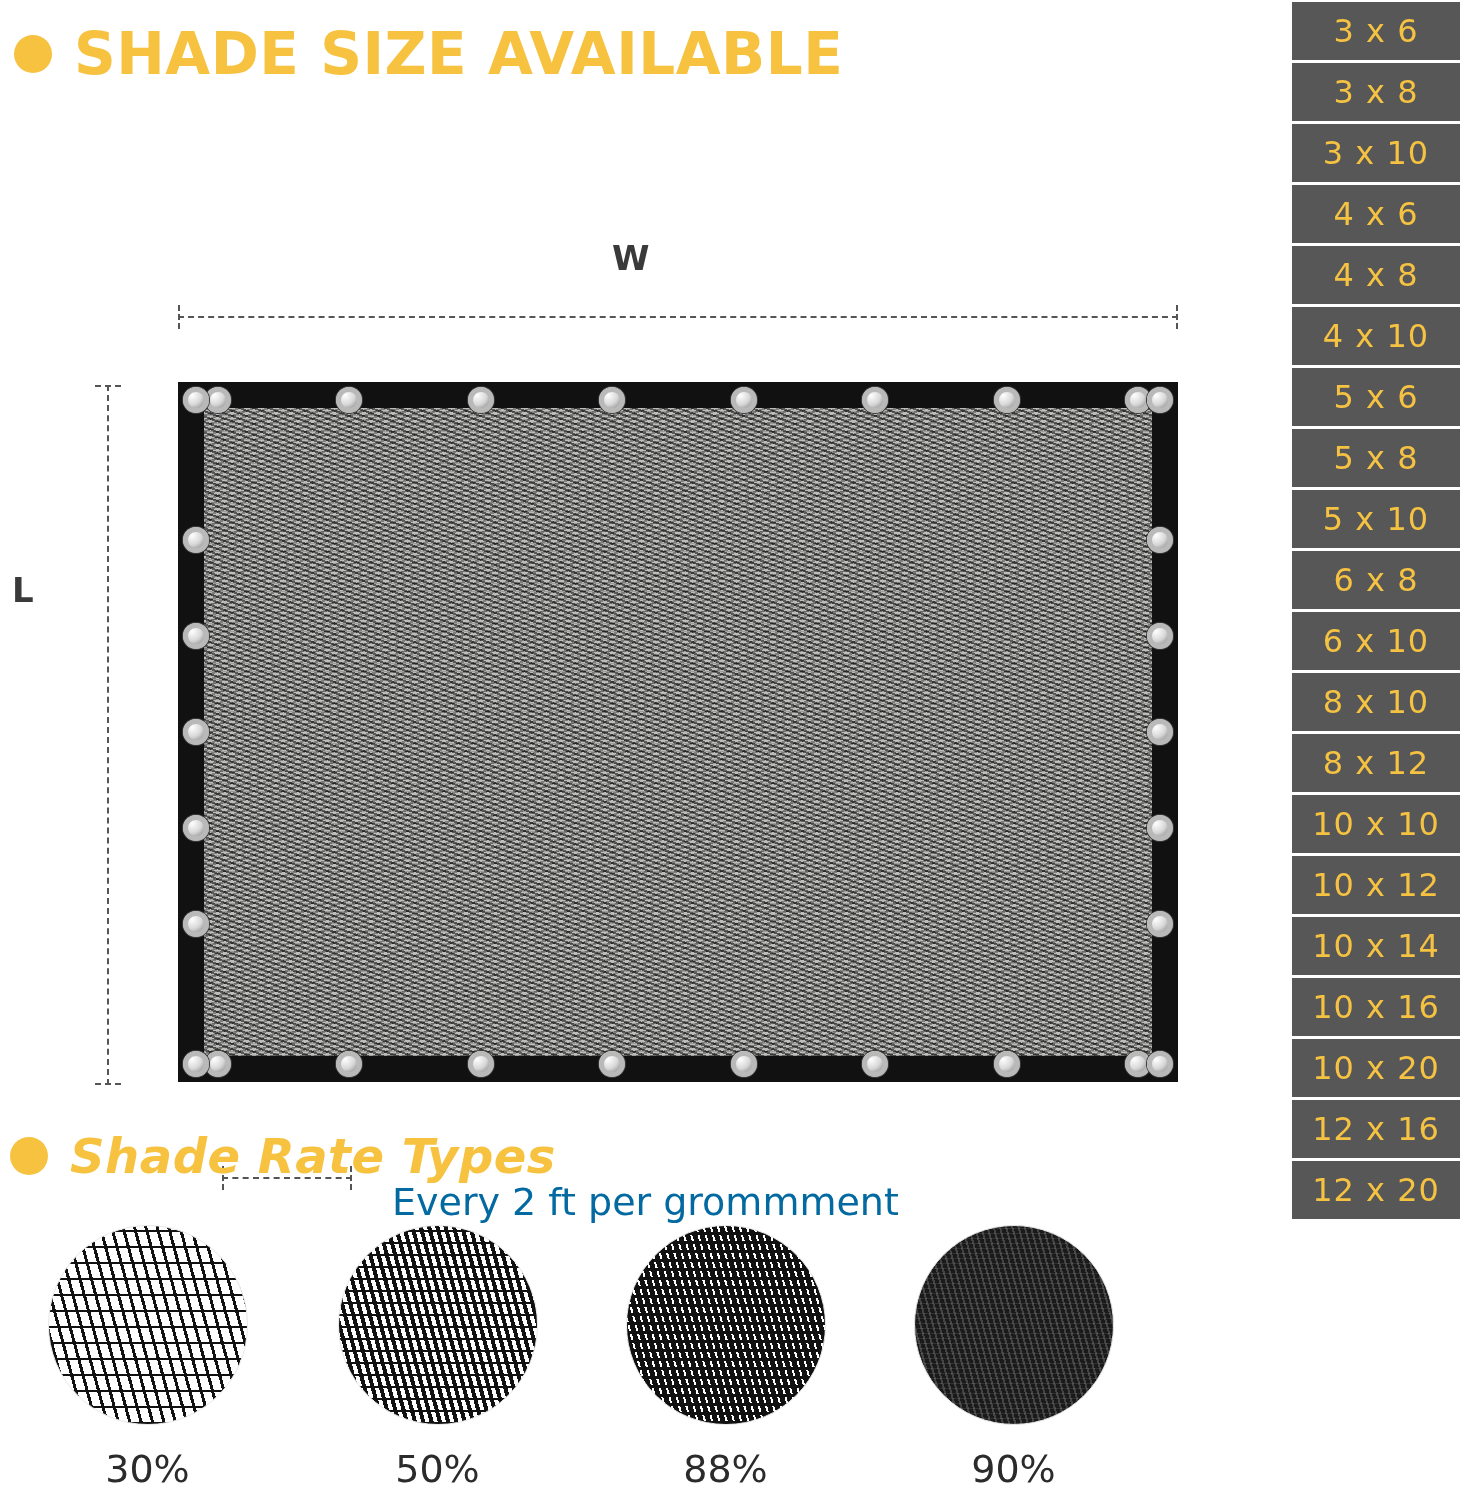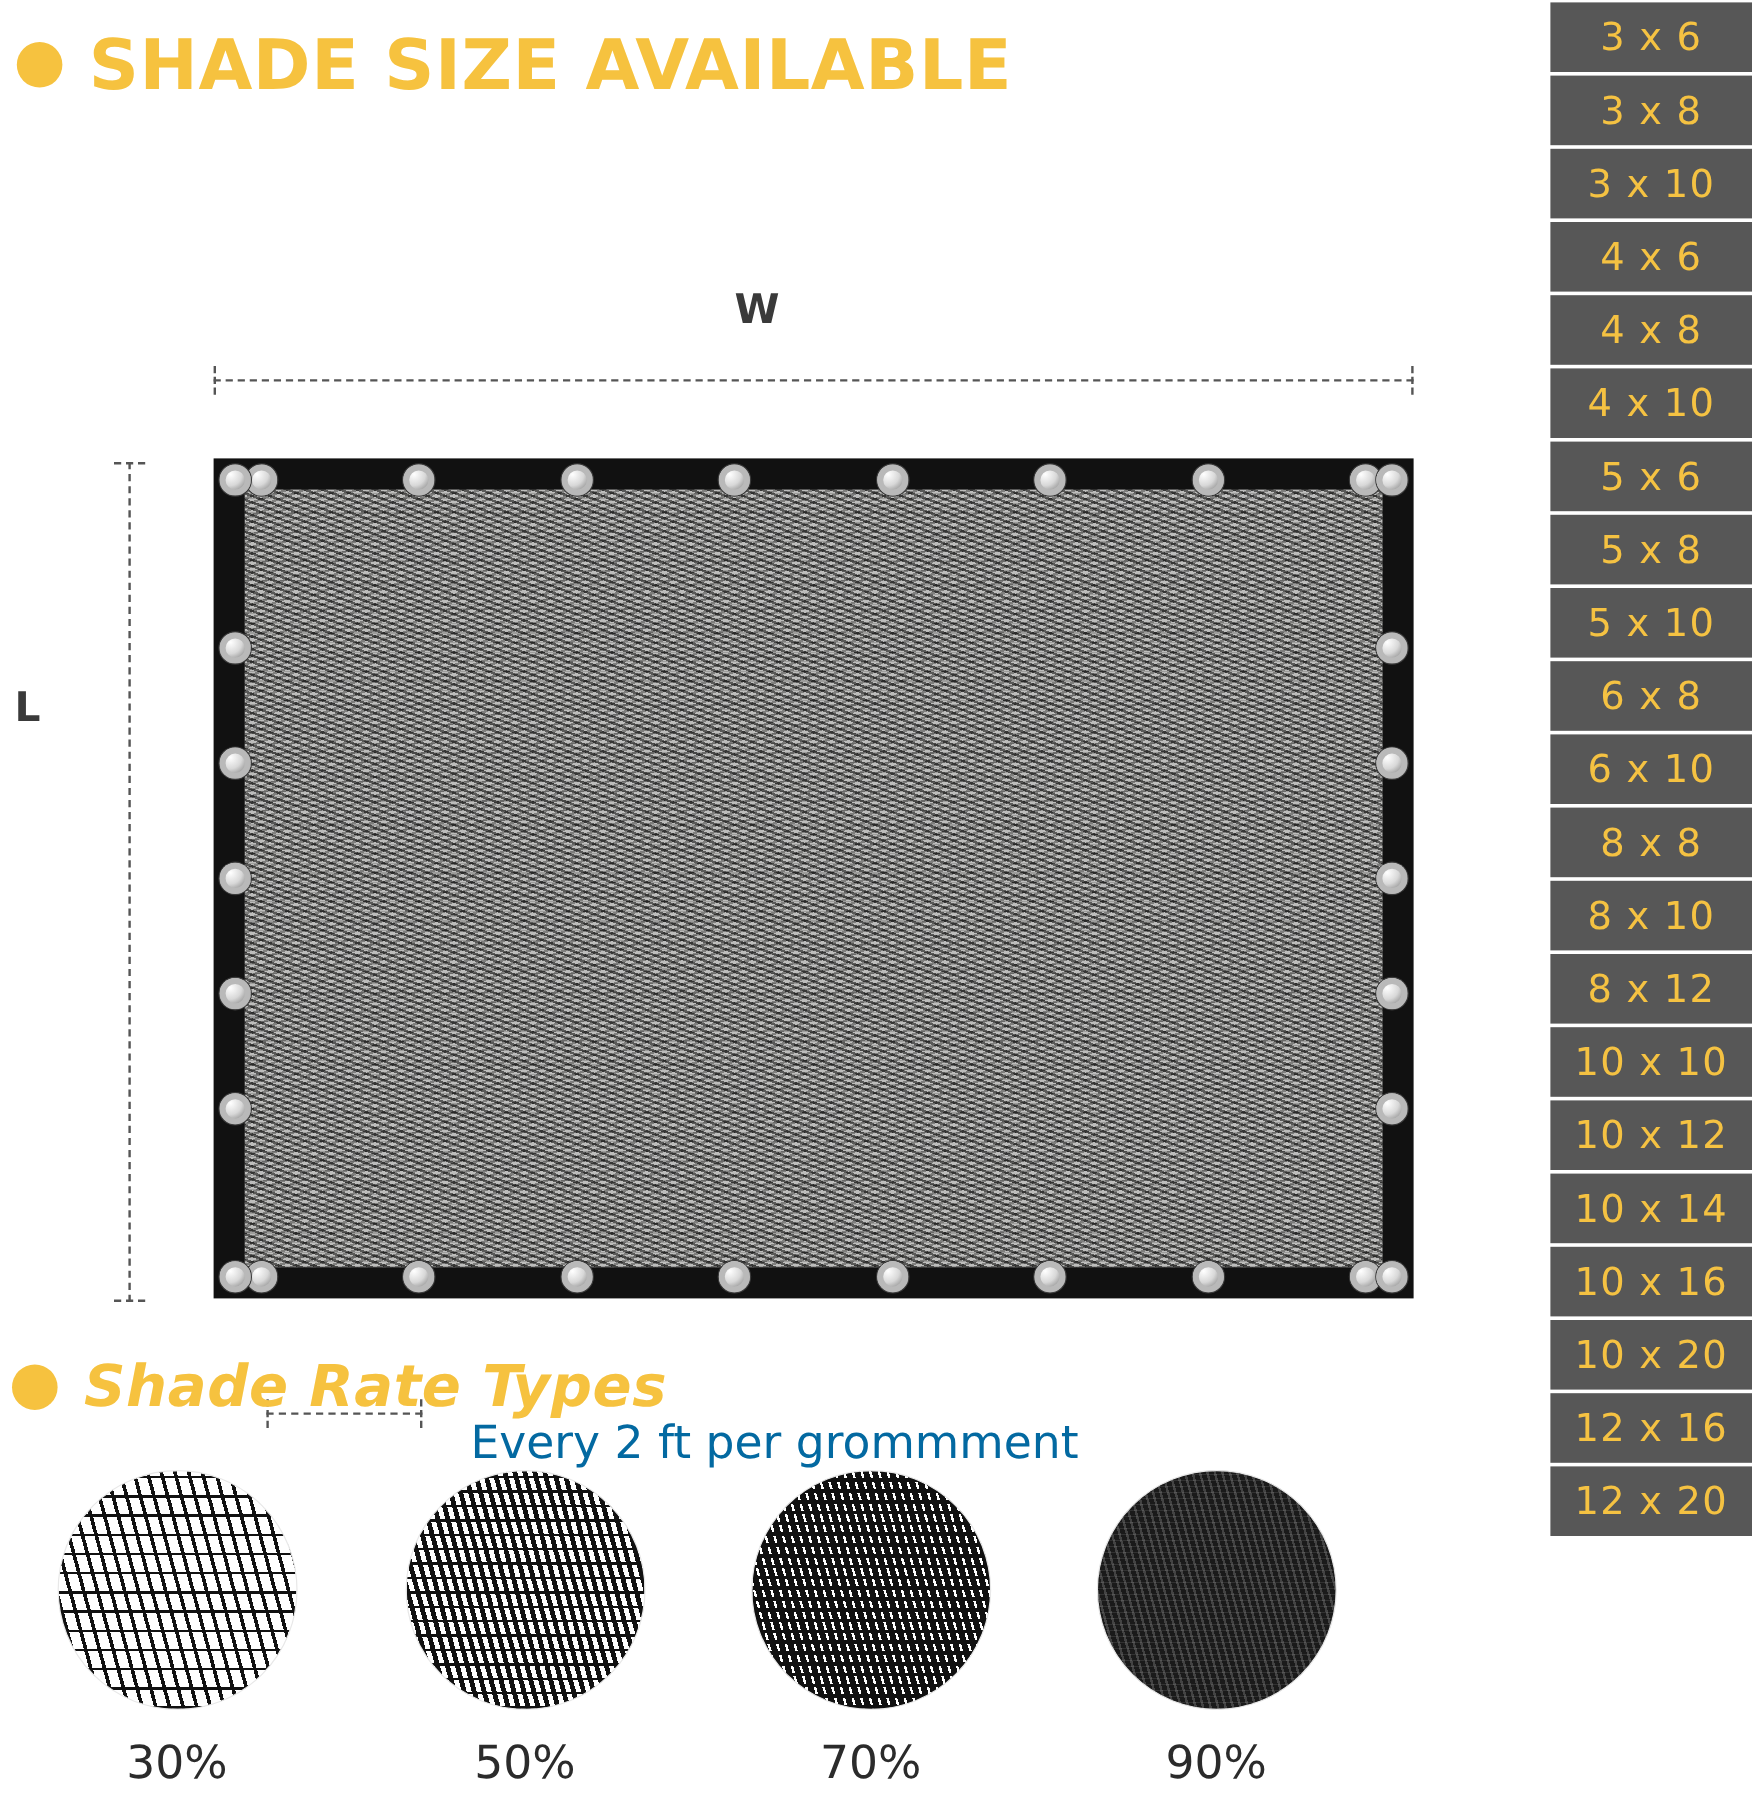--- a/index.html
+++ b/index.html
@@ -351,42 +351,41 @@
       <div class="rate" style="left:0px;top:0px;">
         <div class="swatch sw30"></div>
         <div class="rate-label">30%</div>
       </div>
       <div class="rate" style="left:290px;top:0px;">
         <div class="swatch sw50"></div>
         <div class="rate-label">50%</div>
       </div>
       <div class="rate" style="left:578px;top:0px;">
         <div class="swatch sw70"></div>
-        <div class="rate-label">70%</div>
+        <div class="rate-label">88%</div>
       </div>
       <div class="rate" style="left:866px;top:0px;text-align:center;">
         <div class="swatch sw90"></div>
         <div class="rate-label">90%</div>
       </div>
     </div>
   </div>
 
   <div class="size-list">
       <div class="size-chip">3 x 6</div>
       <div class="size-chip">3 x 8</div>
       <div class="size-chip">3 x 10</div>
       <div class="size-chip">4 x 6</div>
       <div class="size-chip">4 x 8</div>
       <div class="size-chip">4 x 10</div>
       <div class="size-chip">5 x 6</div>
       <div class="size-chip">5 x 8</div>
       <div class="size-chip">5 x 10</div>
       <div class="size-chip">6 x 8</div>
       <div class="size-chip">6 x 10</div>
-      <div class="size-chip">8 x 8</div>
       <div class="size-chip">8 x 10</div>
       <div class="size-chip">8 x 12</div>
       <div class="size-chip">10 x 10</div>
       <div class="size-chip">10 x 12</div>
       <div class="size-chip">10 x 14</div>
       <div class="size-chip">10 x 16</div>
       <div class="size-chip">10 x 20</div>
       <div class="size-chip">12 x 16</div>
       <div class="size-chip">12 x 20</div>
     </div>

